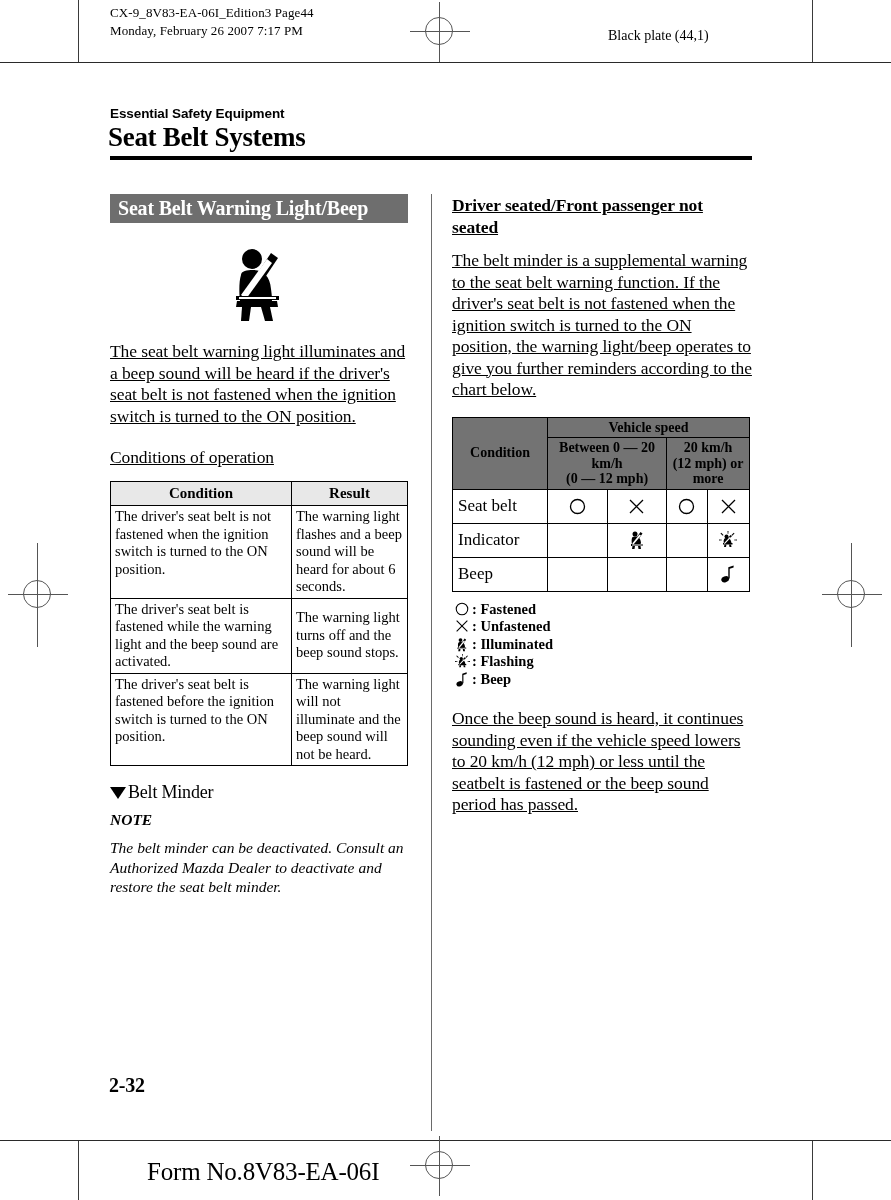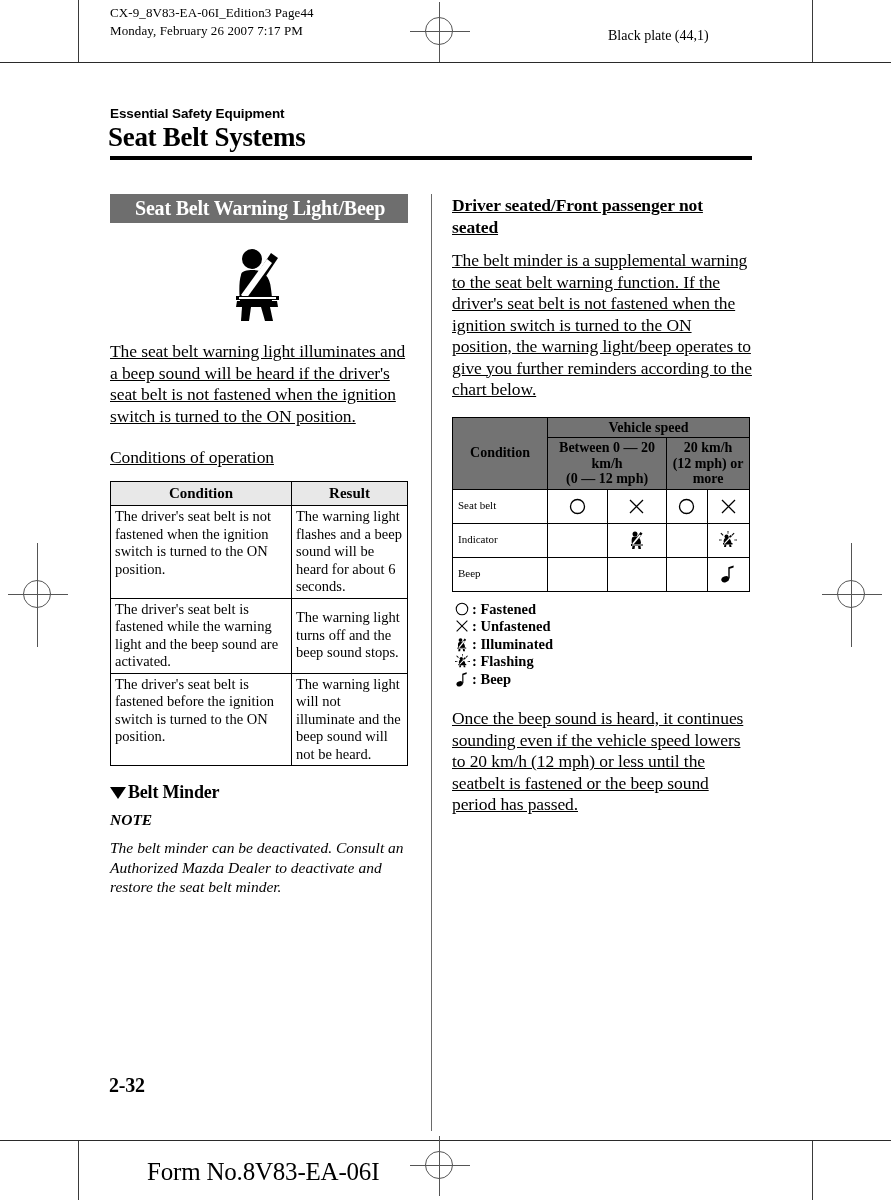--- a/index.html
+++ b/index.html
@@ -144,21 +144,21 @@
 
   
   .banner {
     background: #6e6e6e;
     color: #ffffff;
     width: 298px;
     height: 29px;
     line-height: 29px;
     font-size: 20px;
     font-weight: bold;
-    padding-left: 25px;
+    padding-left: 8px;
     box-sizing: border-box;
     letter-spacing: -0.2px;
   }
 
   .belt-icon-wrap {
     width: 298px;
     text-align: center;
     margin-top: 24px;
     margin-bottom: 20px;
   }
@@ -220,21 +220,21 @@
     padding: 2px 2px;
   }
   table.speed th.grayhdr {
     background: #737373;
     font-weight: bold;
     font-size: 14px;
   }
   table.speed td.rowlabel {
     text-align: left;
     padding-left: 5px;
-    font-size: 11px;
+    font-size: 17px;
     height: 29px;
     font-family: Liberation Serif, serif;
   }
   table.speed td.sym {
     height: 29px;
     font-size: 17px;
   }
 
   .legend {
     margin-top: 9px;
@@ -250,21 +250,21 @@
   .legend-sym {
     width: 20px;
     text-align: center;
     display: inline-block;
     font-size: 15px;
   }
 
   
   .minder-head {
     font-size: 18px;
-    font-weight: bold;
+    font-weight: normal;
     letter-spacing: -0.2px;
     display: flex;
     align-items: center;
     gap: 2px;
   }
   .tri-down {
     width: 0; height: 0;
     border-left: 8px solid transparent;
     border-right: 8px solid transparent;
     border-top: 12px solid #000;

